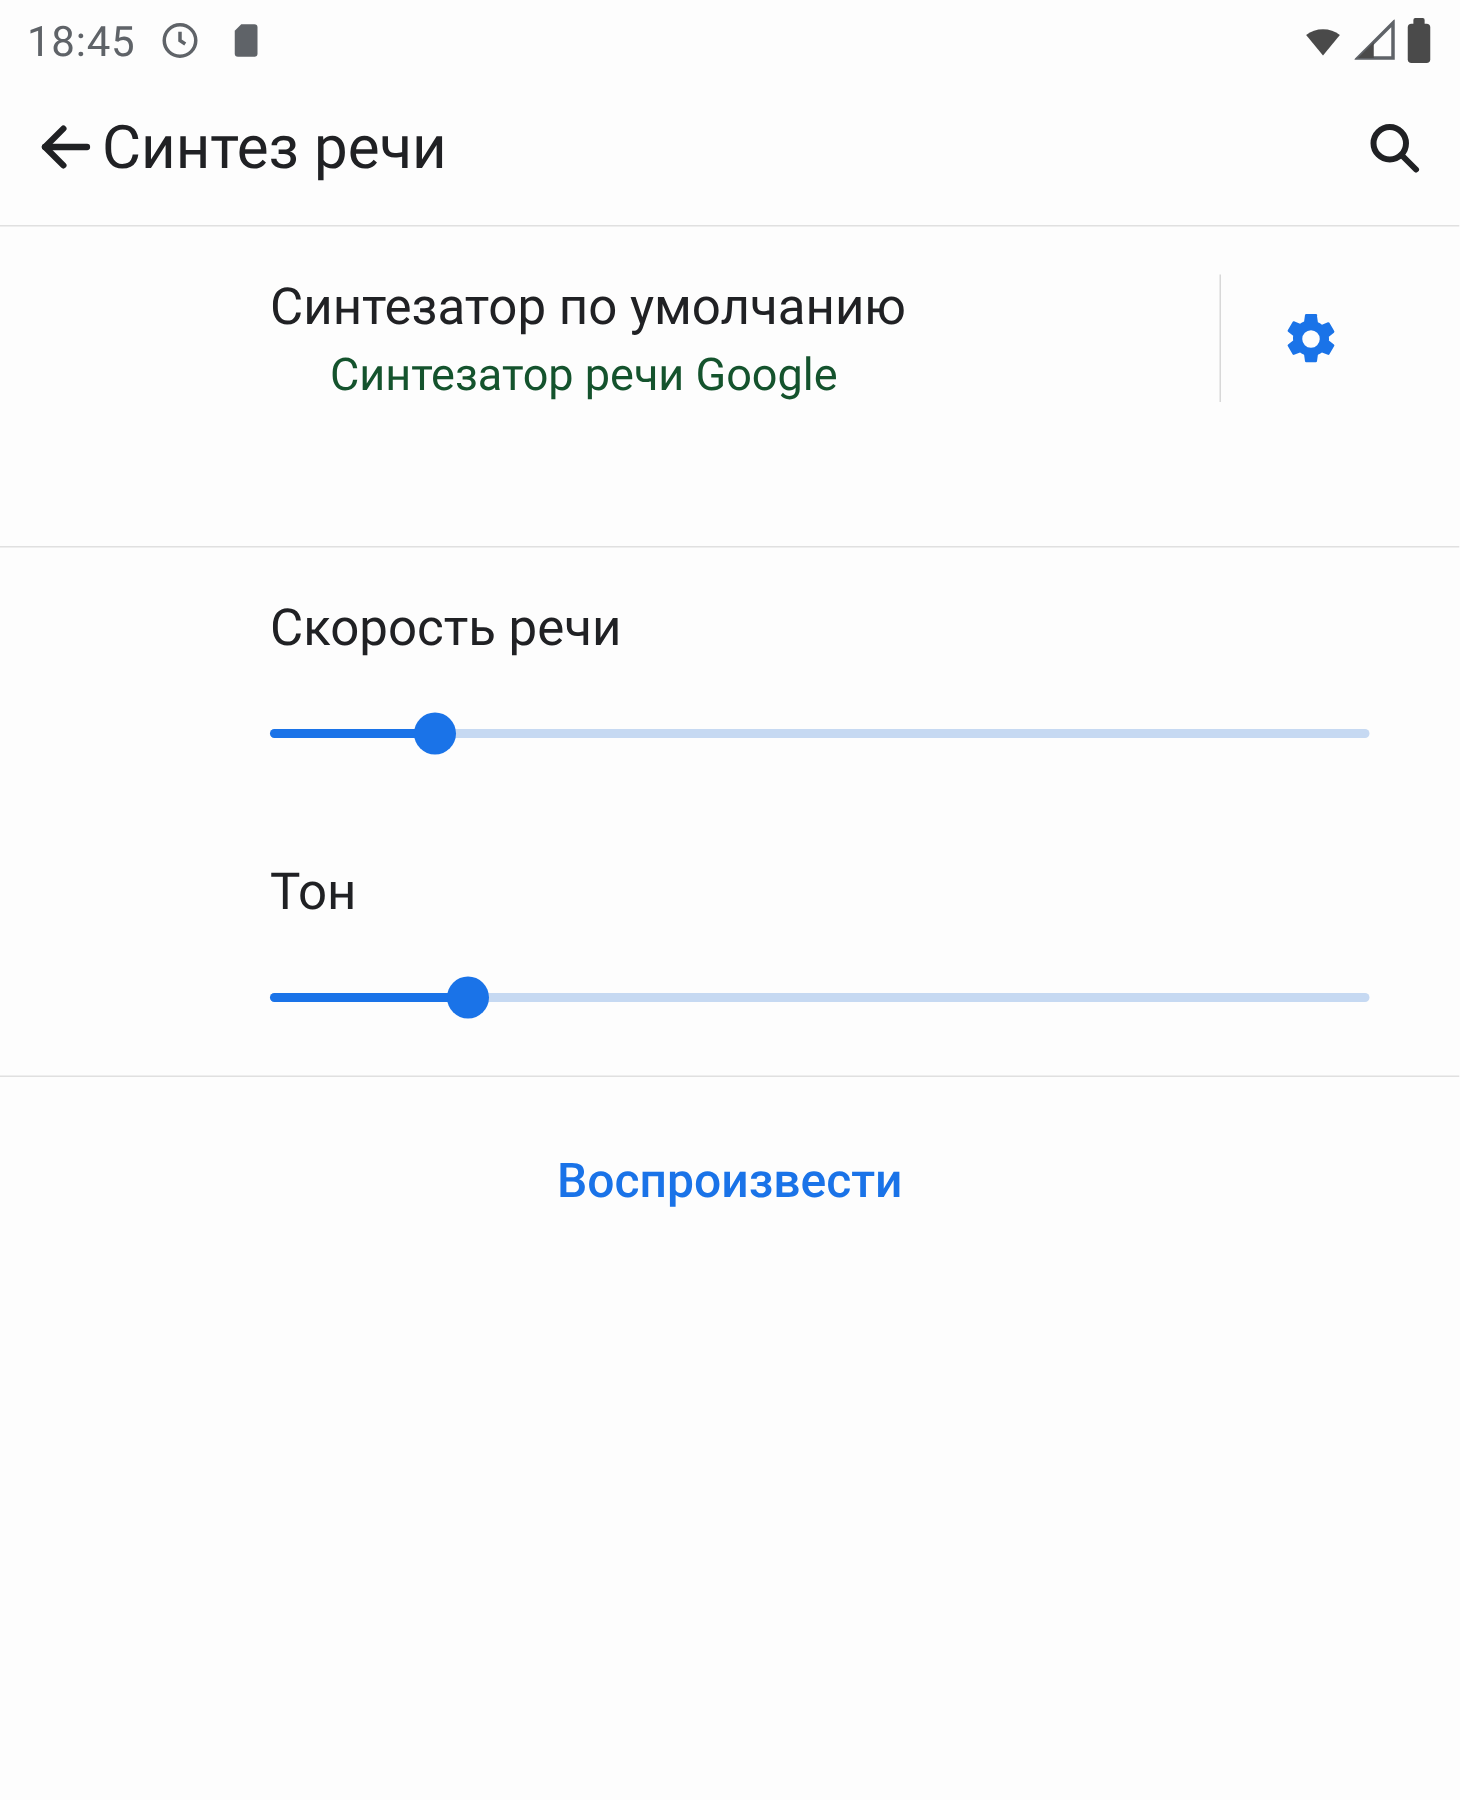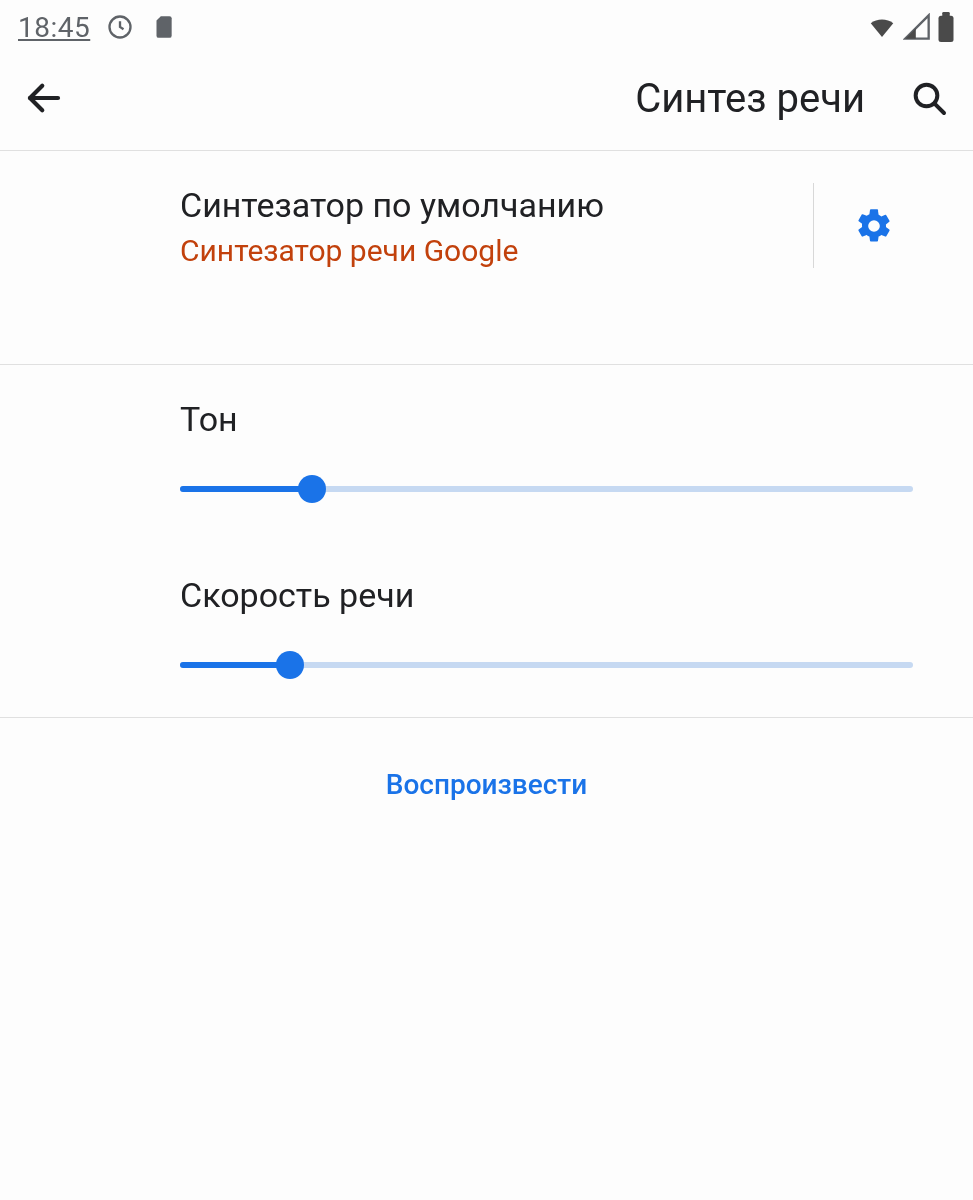--- a/index.html
+++ b/index.html
@@ -11,48 +11,45 @@
       overflow: hidden;
       color: #202124;
     }
     .status-bar {
       display: flex;
       align-items: center;
       justify-content: space-between;
       padding: 8px 18px 4px 18px;
       height: 50px;
       color: #5f6368;
-      text-decoration: underline;
     }
     .status-left { display: flex; align-items: center; gap: 16px; }
     .status-time { font-size: 28px; font-weight: 400; color: #5f6368; letter-spacing: 0.5px; }
     .status-right { display: flex; align-items: center; gap: 6px; }
     .status-icon svg { display: block; }
 
     .app-bar {
       display: flex;
       align-items: center;
       padding: 24px 20px 28px 20px;
-      gap: 40px;
       border-bottom: 1px solid #e0e0e0;
-      text-align: right;
     }
     .back-btn { width: 48px; height: 48px; display: flex; align-items: center; justify-content: center; cursor: pointer; }
     .app-title { font-size: 40px; font-weight: 400; flex: 1; color: #202124; }
     .search-btn { width: 48px; height: 48px; display: flex; align-items: center; justify-content: center; cursor: pointer; }
 
     .content { }
     .row {
       display: flex;
       align-items: flex-end;
       padding: 32px 40px 32px 180px;
     }
     .row-main { flex: 1; }
     .row-title { font-size: 34px; font-weight: 400; color: #202124; line-height: 1.3; }
-    .row-sub { font-size: 30px; font-weight: 400; color: #c2410c; margin-top: 6px; }
+    .row-sub { font-size: 30px; font-weight: 400; color: #14532d; margin-top: 6px; margin-left: 40px; }
     .row-side {
       width: 120px;
       display: flex;
       align-items: center;
       justify-content: center;
       border-left: 1px solid #d8d8d8;
       align-self: stretch;
       cursor: pointer;
     }
     .divider { height: 1px; background: #e0e0e0; }
@@ -90,21 +87,21 @@
     }
 
     .button-row {
       display: flex;
       padding: 40px 40px 0 40px;
       border-top: 1px solid #e0e0e0;
     }
     .text-button {
       flex: 1;
       text-align: center;
-      font-size: 28px;
+      font-size: 32px;
       font-weight: 500;
       color: #1a73e8;
       cursor: pointer;
       padding: 10px 0;
     }
   </style>
 </head>
 <body>
 
 <div class="status-bar">
@@ -174,34 +171,34 @@
   </div>
 
   <div class="row">
     <div class="row-main">
     </div>
   </div>
 
   <div class="divider"></div>
 
   <div class="slider-block">
+    <div class="slider-label">Скорость речи</div>
+    <div class="slider">
+      <div class="track-bg"></div>
+      <div class="track-fg" style="width:15%"></div>
+      <div class="thumb" style="left:15%"></div>
+    </div>
+  </div>
+
+  <div class="slider-block">
     <div class="slider-label">Тон</div>
     <div class="slider">
       <div class="track-bg"></div>
       <div class="track-fg" style="width:18%"></div>
       <div class="thumb" style="left:18%"></div>
     </div>
   </div>
 
-  <div class="slider-block">
-    <div class="slider-label">Скорость речи</div>
-    <div class="slider">
-      <div class="track-bg"></div>
-      <div class="track-fg" style="width:15%"></div>
-      <div class="thumb" style="left:15%"></div>
-    </div>
-  </div>
-
   <div class="button-row">
     <div class="text-button">Воспроизвести</div>
   </div>
 
 </div>
 
 </body></html>

